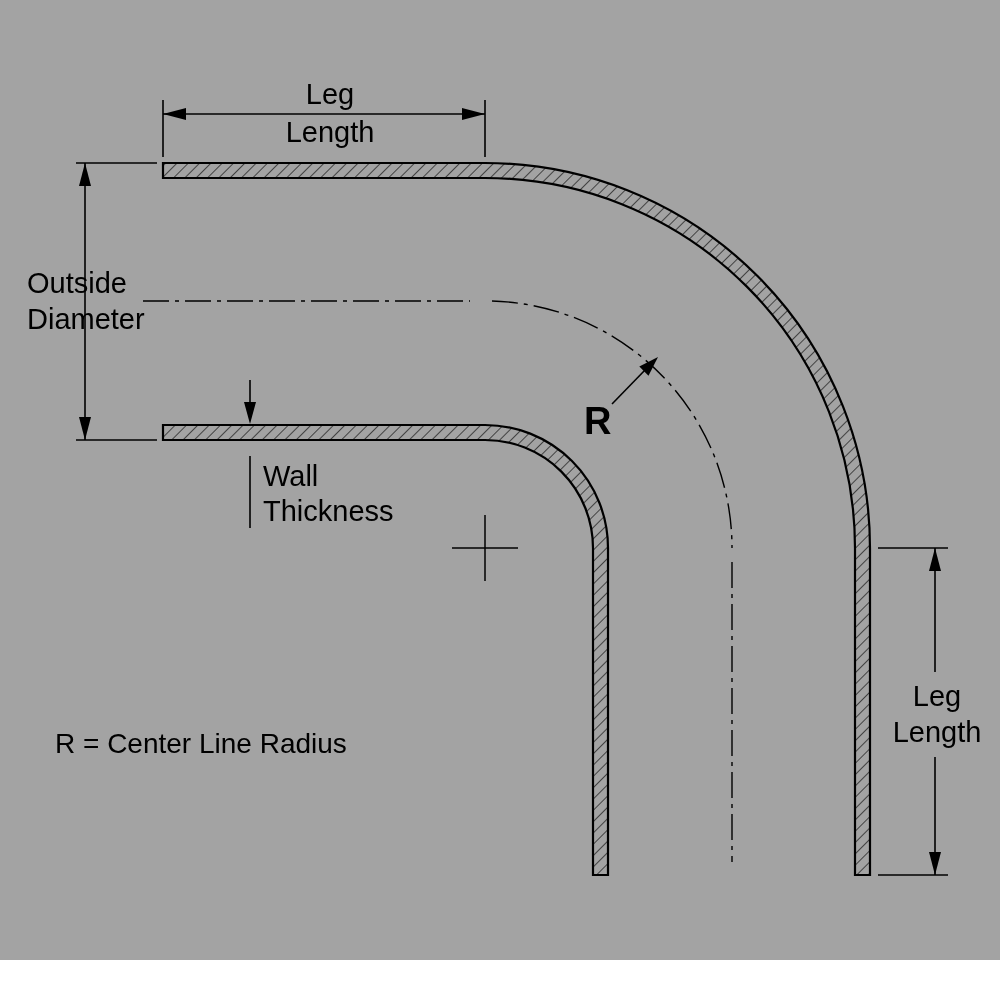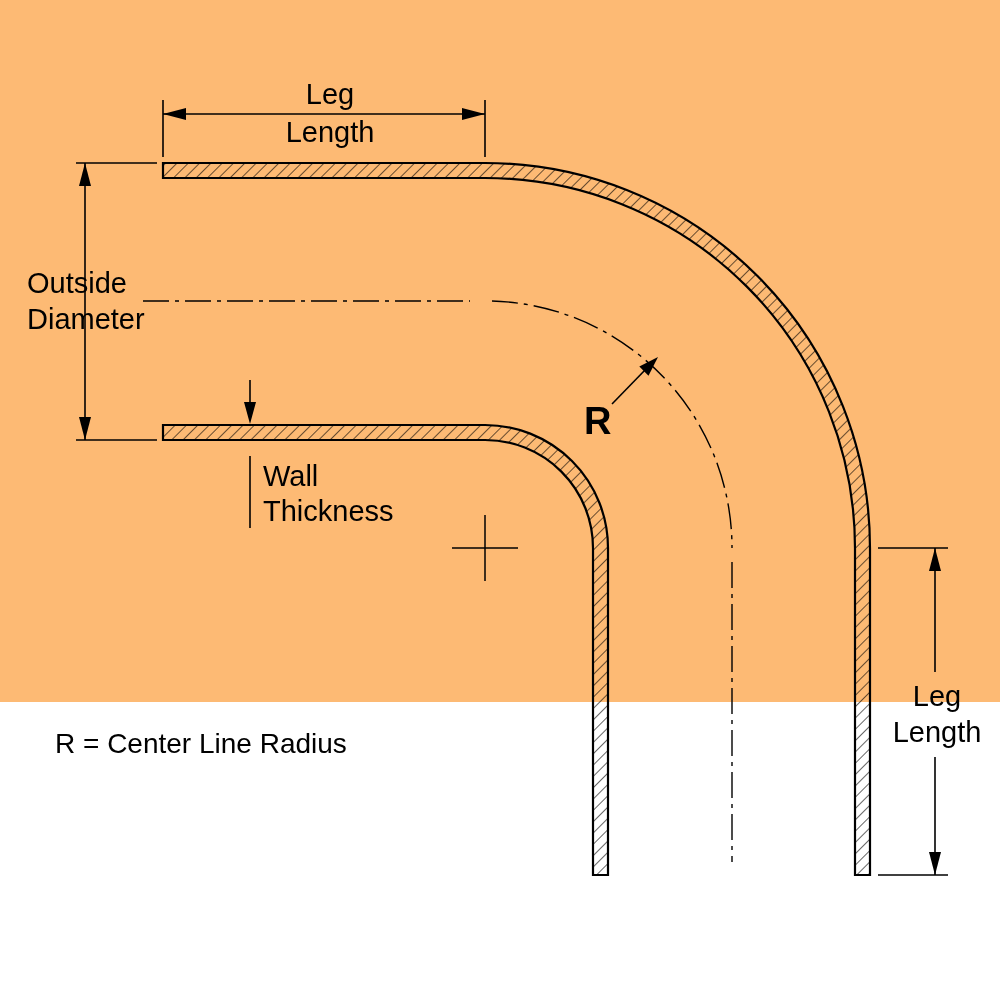--- a/index.html
+++ b/index.html
@@ -6,22 +6,22 @@
     margin: 0;
     padding: 0;
     background: #ffffff;
     width: 1000px;
     height: 1000px;
     font-family: "Liberation Sans", sans-serif;
   }
   .canvas {
     position: relative;
     width: 1000px;
-    height: 702px;
-    background: #fdba74;
+    height: 960px;
+    background: #a3a3a3;
   }
   svg { display: block; }
   .wall {
     fill: url(#hatch);
     stroke: #000000;
     stroke-width: 2.2;
   }
   .centerline {
     stroke: #000000;
     stroke-width: 1.4;

